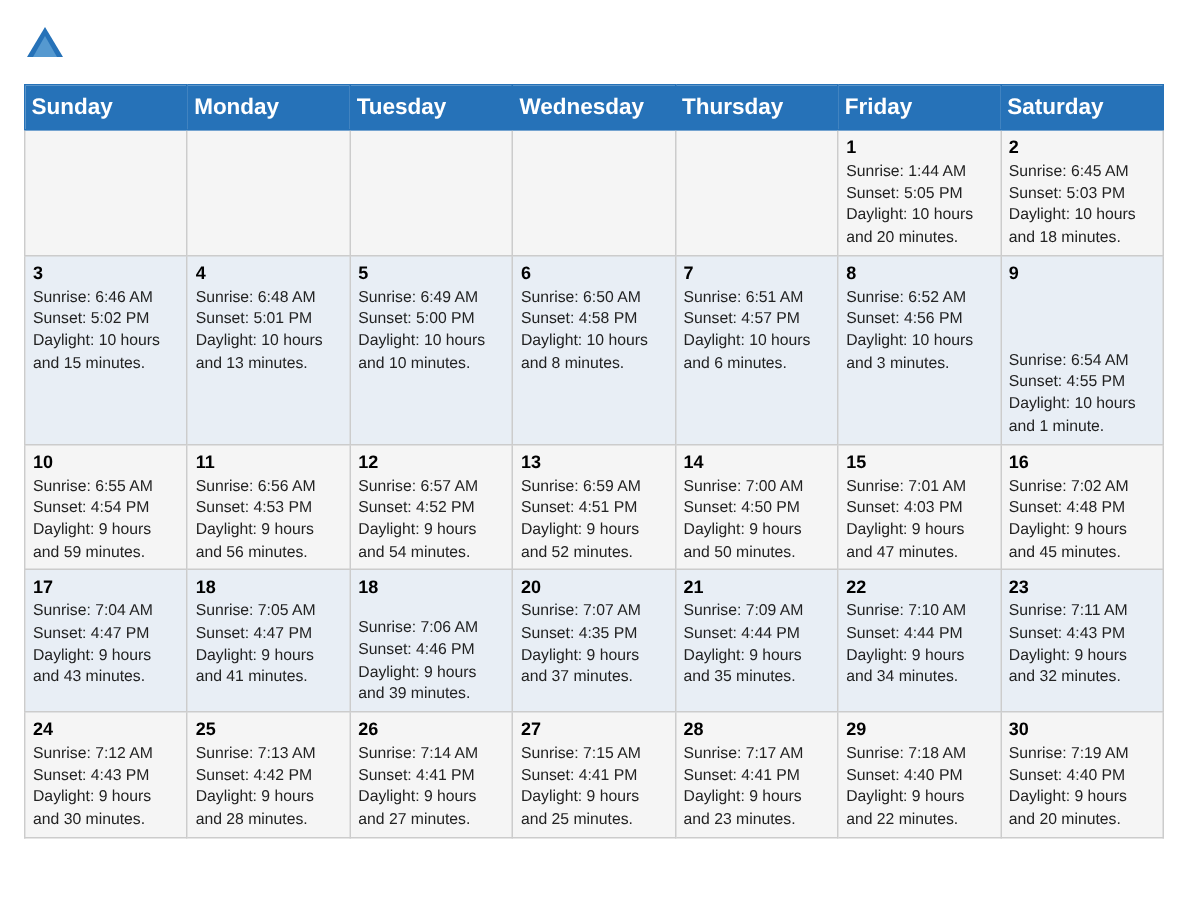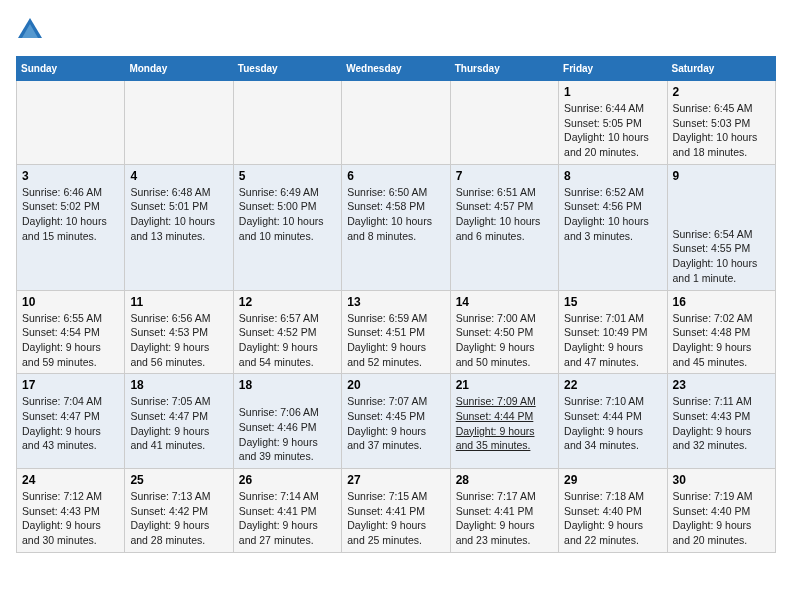--- a/index.html
+++ b/index.html
@@ -47,21 +47,21 @@
     table {
       width: 100%;
       border-collapse: collapse;
       font-size: 11px;
     }
     thead tr th {
       background-color: #2672b8;
       color: #fff;
       padding: 6px 4px;
       text-align: left;
-      font-size: 10px;
+      font-size: 15px;
       font-weight: bold;
       border: 1px solid #2672b8;
     }
     tbody tr td {
       border: 1px solid #ccc;
       padding: 4px 5px;
       vertical-align: top;
       width: calc(100% / 7);
       min-height: 72px;
       height: 80px;
@@ -120,21 +120,21 @@
   </thead>
   <tbody id="calendar-body">
   <tr>
         <td class="empty"></td>
         <td class="empty"></td>
         <td class="empty"></td>
         <td class="empty"></td>
         <td class="empty"></td>
         <td>
           <span class="day-num">1</span>
-          <div class="day-info" style="white-space: pre-line;">Sunrise: 6:44 AM
+          <div class="day-info" style="white-space: pre-line;">Sunrise: 1:44 AM
 Sunset: 5:05 PM
 Daylight: 10 hours
 and 20 minutes.</div>
         </td>
         <td>
           <span class="day-num">2</span>
           <div class="day-info" style="white-space: pre-line;">Sunrise: 6:45 AM
 Sunset: 5:03 PM
 Daylight: 10 hours
 and 18 minutes.</div>
@@ -223,21 +223,21 @@
         <td>
           <span class="day-num">14</span>
           <div class="day-info" style="white-space: pre-line;">Sunrise: 7:00 AM
 Sunset: 4:50 PM
 Daylight: 9 hours
 and 50 minutes.</div>
         </td>
         <td>
           <span class="day-num">15</span>
           <div class="day-info" style="white-space: pre-line;">Sunrise: 7:01 AM
-Sunset: 10:49 PM
+Sunset: 4:03 PM
 Daylight: 9 hours
 and 47 minutes.</div>
         </td>
         <td>
           <span class="day-num">16</span>
           <div class="day-info" style="white-space: pre-line;">Sunrise: 7:02 AM
 Sunset: 4:48 PM
 Daylight: 9 hours
 and 45 minutes.</div>
         </td>
@@ -260,27 +260,27 @@
         <td>
           <span class="day-num">18</span>
           <div class="day-info" style="white-space: pre-line; margin-top: 13px;">Sunrise: 7:06 AM
 Sunset: 4:46 PM
 Daylight: 9 hours
 and 39 minutes.</div>
         </td>
         <td>
           <span class="day-num">20</span>
           <div class="day-info" style="white-space: pre-line;">Sunrise: 7:07 AM
-Sunset: 4:45 PM
+Sunset: 4:35 PM
 Daylight: 9 hours
 and 37 minutes.</div>
         </td>
         <td>
           <span class="day-num">21</span>
-          <div class="day-info" style="white-space: pre-line; text-decoration: underline;">Sunrise: 7:09 AM
+          <div class="day-info" style="white-space: pre-line;">Sunrise: 7:09 AM
 Sunset: 4:44 PM
 Daylight: 9 hours
 and 35 minutes.</div>
         </td>
         <td>
           <span class="day-num">22</span>
           <div class="day-info" style="white-space: pre-line;">Sunrise: 7:10 AM
 Sunset: 4:44 PM
 Daylight: 9 hours
 and 34 minutes.</div>

